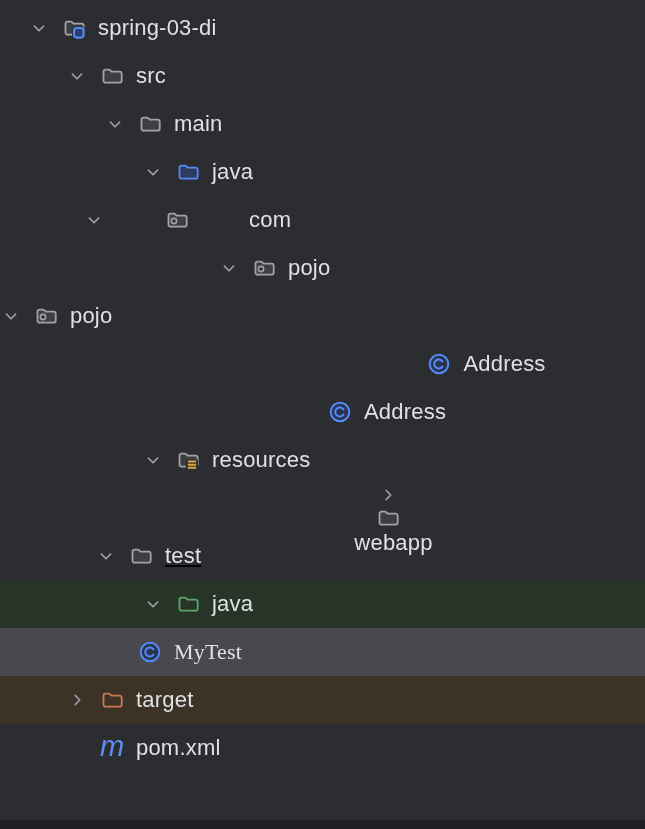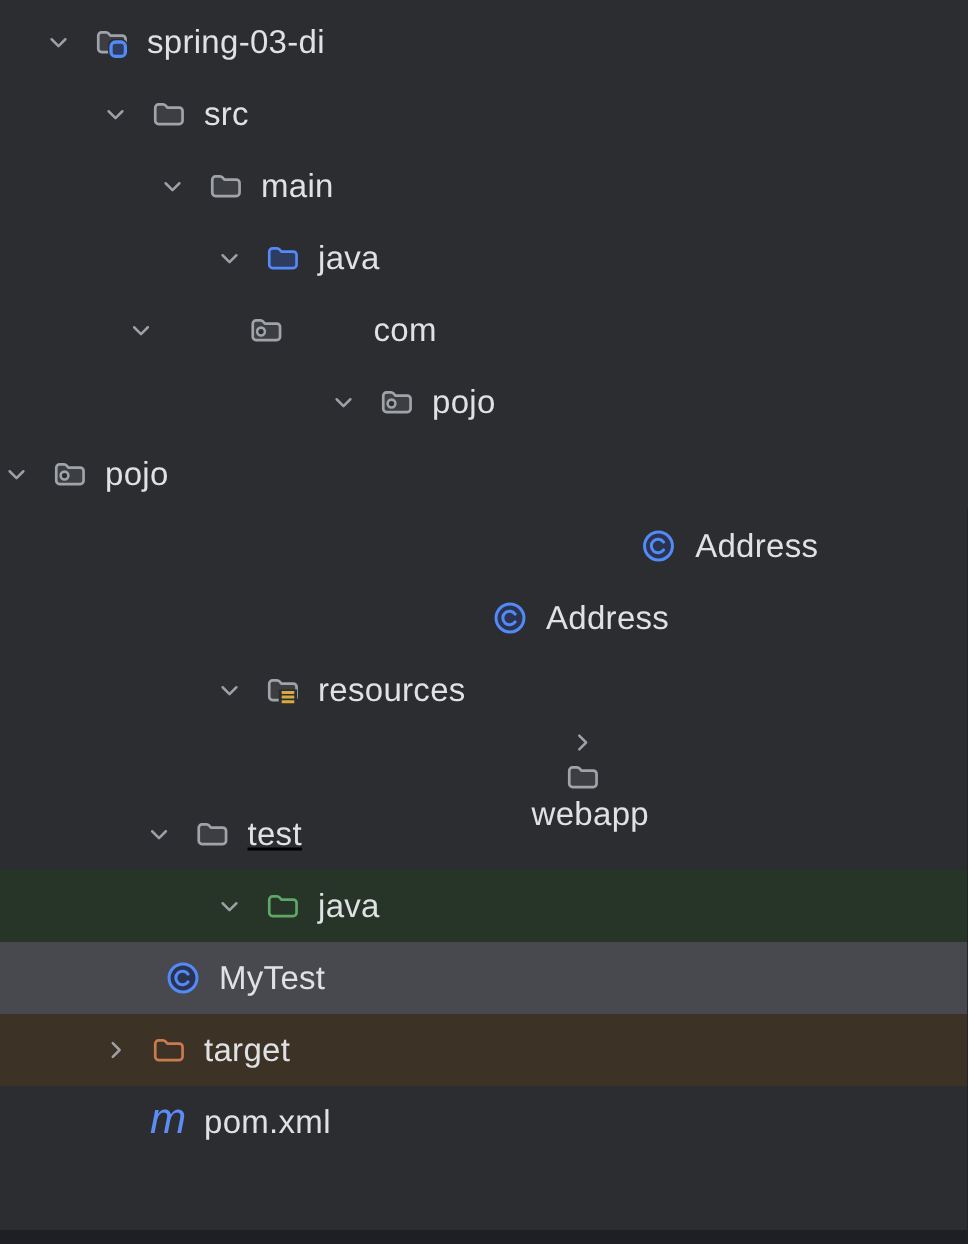--- a/index.html
+++ b/index.html
@@ -228,21 +228,21 @@
             <path d="M7 10l5 5 5-5" stroke="#9DA0A8" stroke-width="1.8" fill="none" stroke-linecap="round" stroke-linejoin="round"></path>
           </svg>
         </span>
         <span class="ficon">
           <svg width="24" height="24" viewBox="0 0 24 24" xmlns="http://www.w3.org/2000/svg">
             <path d="M3.5 7.8c0-1.2 1-2.2 2.2-2.2h3c.6 0 1.2.25 1.6.7l1.3 1.4h7.9c1.2 0 2.2 1 2.2 2.2v6.6c0 1.2-1 2.2-2.2 2.2H5.7c-1.2 0-2.2-1-2.2-2.2V7.8z" stroke="#5FA767" stroke-width="1.8" fill="none" stroke-linejoin="round"></path>
           </svg>
         </span>
         <span class="label">java</span>
       </div>
-      <div class="row hl-selected" style="padding-left: 76px;">
+      <div class="row hl-selected" style="padding-left: 104px; font-family: Liberation Serif, serif;">
         <span class="chev"></span>
         <span class="ficon">
           <svg width="24" height="24" viewBox="0 0 24 24" xmlns="http://www.w3.org/2000/svg">
             <circle cx="12" cy="12" r="9.3" stroke="#548AF7" stroke-width="2" fill="#2A3450"></circle>
             <path d="M15.4 9.4 A4.5 4.5 0 1 0 15.4 14.6" stroke="#548AF7" stroke-width="2" fill="none" stroke-linecap="round"></path>
           </svg>
         </span>
         <span class="label">MyTest</span>
       </div>
       <div class="row hl-excluded" style="padding-left: 66px;">

